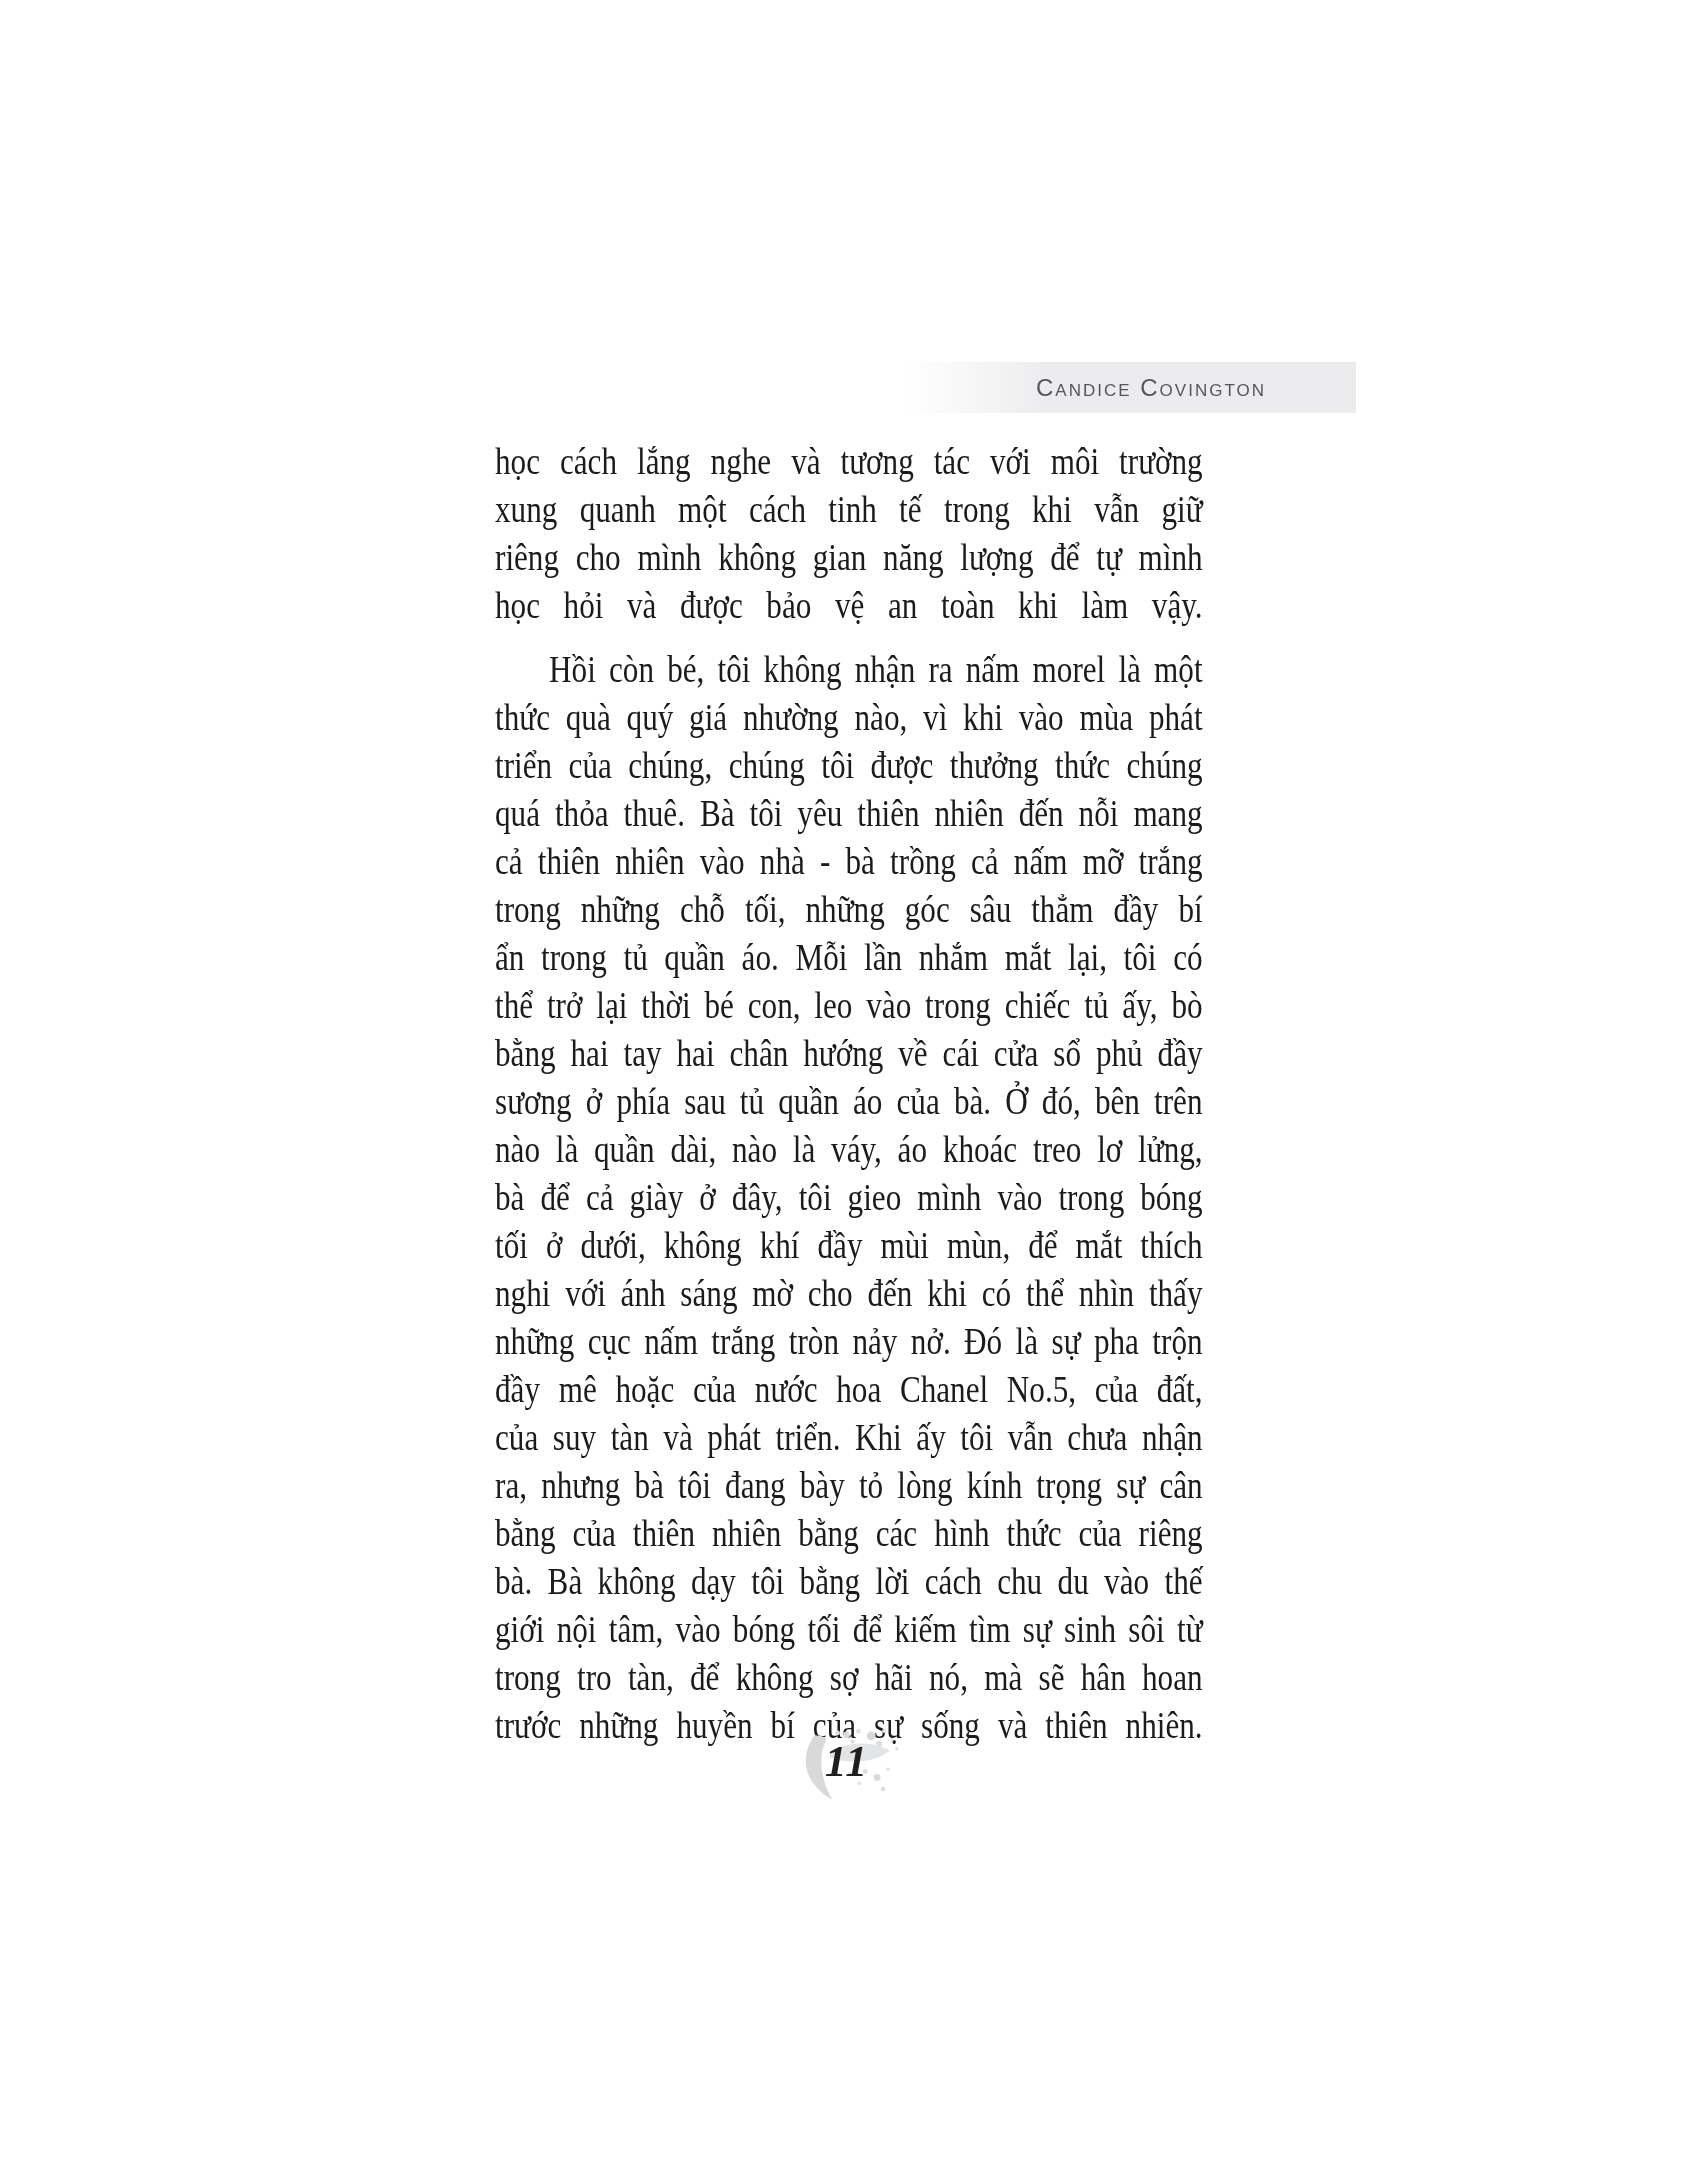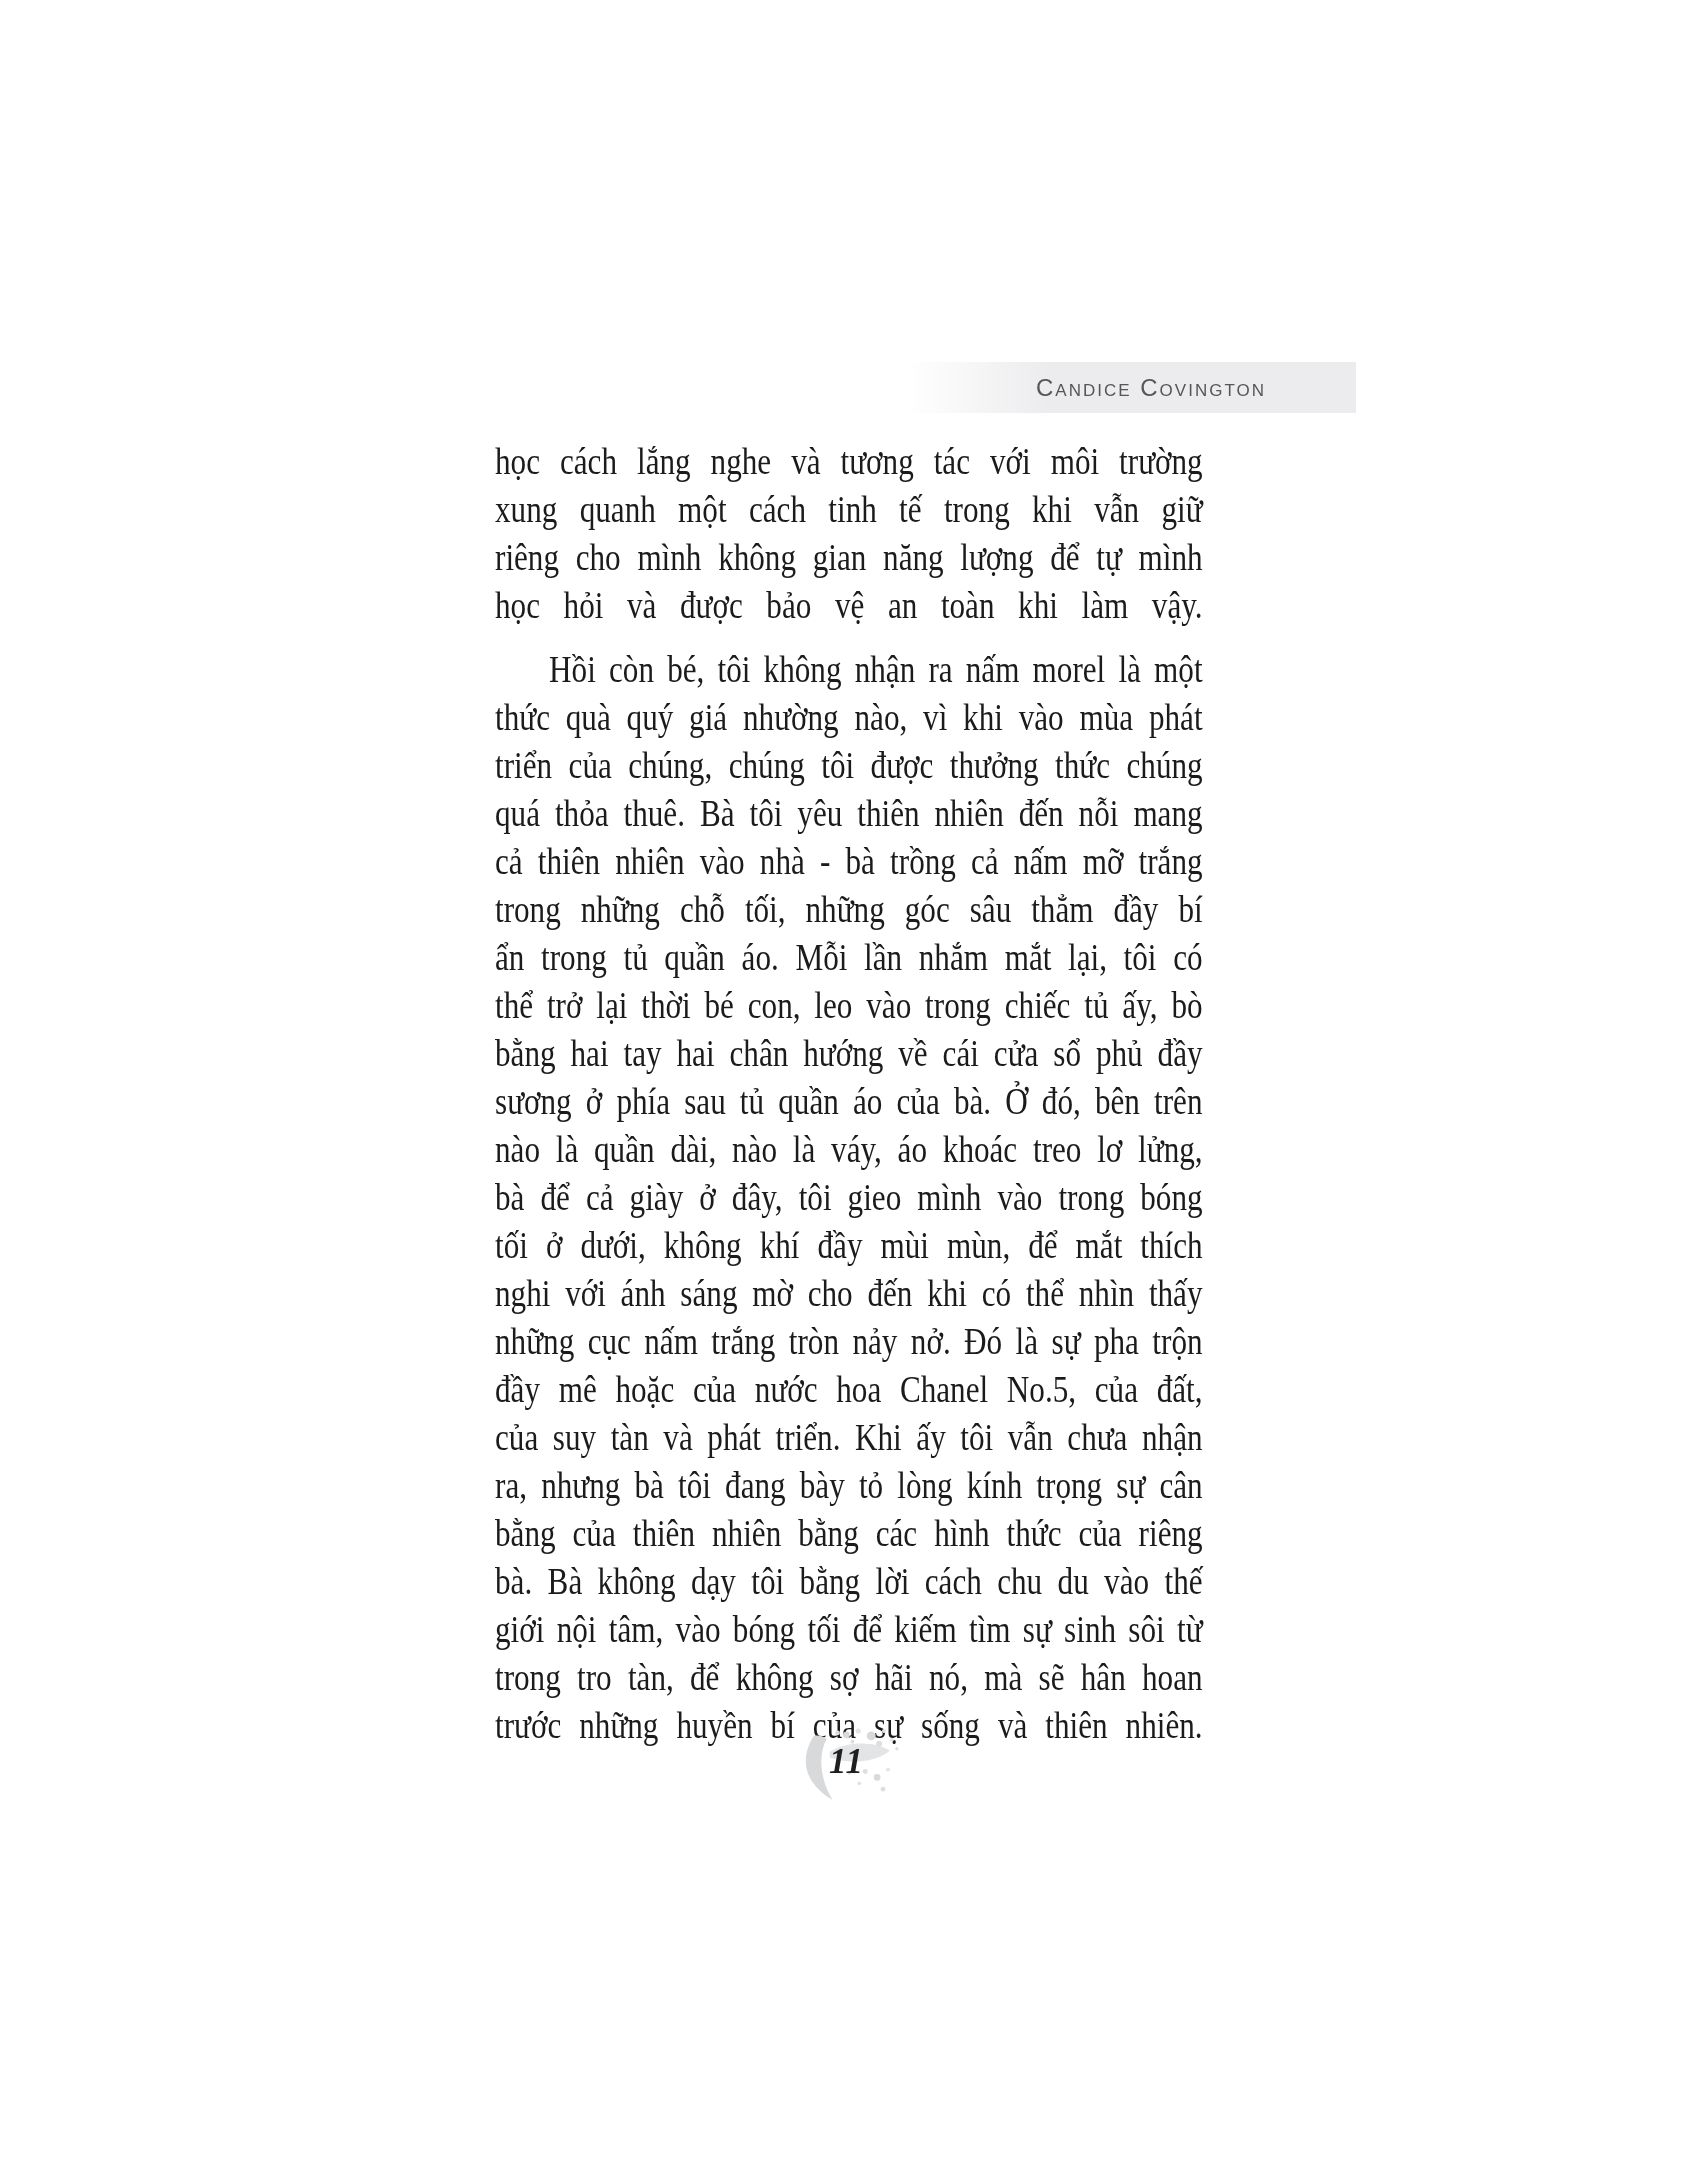--- a/index.html
+++ b/index.html
@@ -30,21 +30,21 @@
     white-space:nowrap;
   }
   .line.parastart{margin-top:16px;}
   .line.indent{padding-left:66px;box-sizing:border-box;}
   
   .footer{position:absolute;left:792px;top:1727px;width:109px;height:79px;}
   .footer svg{position:absolute;left:0;top:0;}
   .pagenum{
     position:absolute;left:0;top:18px;width:109px;text-align:center;
     font-family:"Liberation Serif",serif;font-style:italic;font-weight:bold;
-    font-size:35px;line-height:34px;color:#1f1f1f;letter-spacing:1px;
+    font-size:44px;line-height:34px;color:#1f1f1f;letter-spacing:1px;
   }
 </style>
 </head>
 <body>
 
 <div class="page">
 
   <div class="running-header">
     <span class="rh-text">Candice Covington</span>
   </div>

